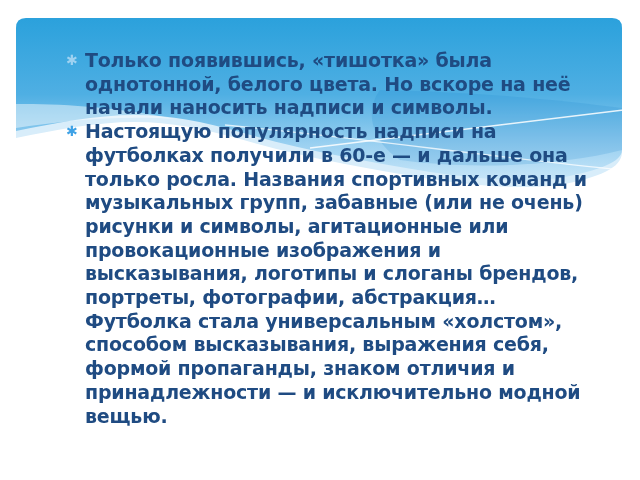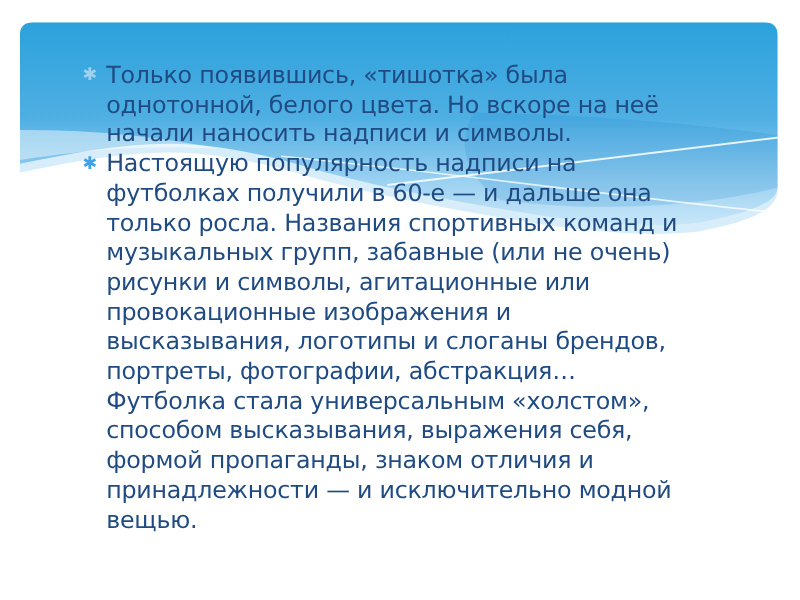--- a/index.html
+++ b/index.html
@@ -32,20 +32,21 @@
   }
   .star-1{color:#9fd2f1;}
   .star-2{color:#3fa2e6;}
   .btext{
     flex:1 1 auto;
     font-size:19px;
     line-height:23.7px;
     color:#1f4b82;
     white-space:pre;            
     letter-spacing:-0.2px;
+    font-weight:bold;
   }
 </style>
 </head>
 <body>
 
 <div class="slide">
 
   <svg class="banner-svg" viewBox="0 0 640 480" aria-hidden="true">
     <defs>
       <linearGradient id="bg1" x1="0" y1="18" x2="0" y2="188" gradientUnits="userSpaceOnUse">

